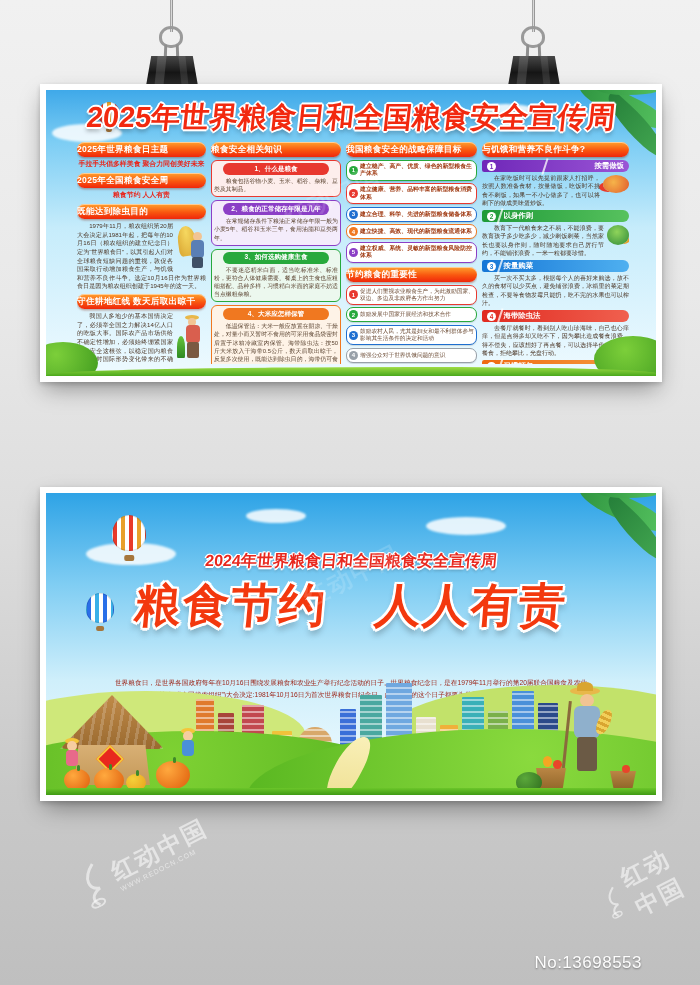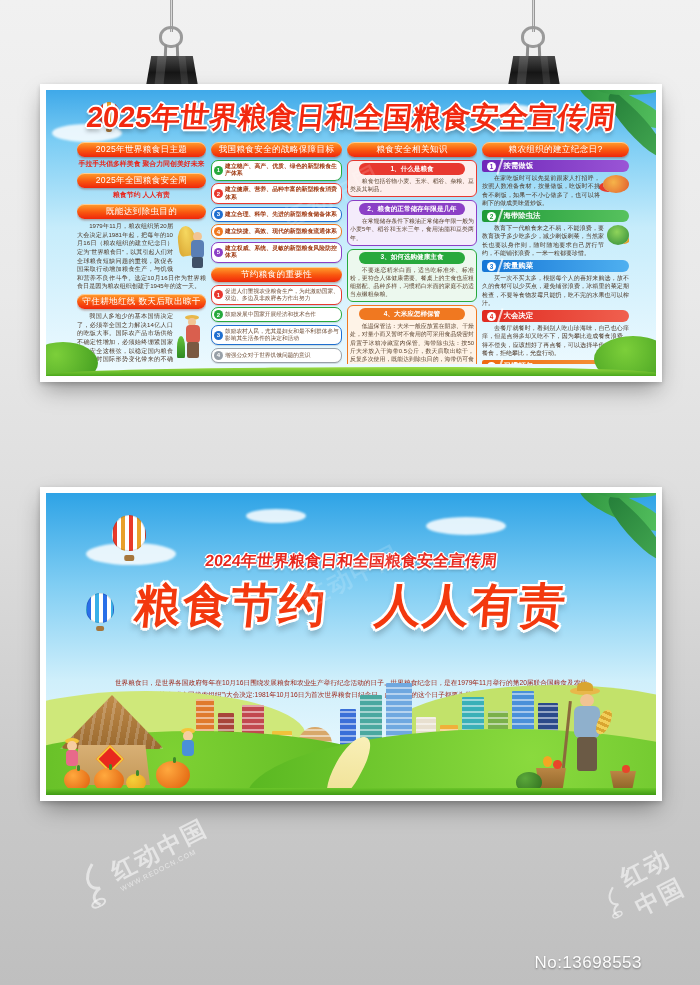--- a/index.html
+++ b/index.html
@@ -47,22 +47,22 @@
   .balloon.blue .env{background:repeating-linear-gradient(90deg,#2a6fe8 0 4px,#fff 4px 8px,#3ab0e8 8px 12px,#fff 12px 16px);}
 
   
   .p1-title{position:absolute; top:8px; left:0; right:0; text-align:center;
     font-size:29px; font-weight:900; letter-spacing:0px; color:#f2290f; transform:skewX(-6deg);
     text-shadow:-2px 0 #fff,2px 0 #fff,0 -2px #fff,0 2px #fff,-1px -1px #fff,1px 1px #fff,1px -1px #fff,-1px 1px #fff,0 4px 4px rgba(30,30,30,.35);}
   .cols{position:absolute; top:52px; left:31px; right:27px; bottom:12px; display:flex; gap:5px;}
   .col{overflow:hidden;}
   .col1{flex:0 0 129px;} .col2{flex:0 0 131px;} .col3{flex:0 0 130px;} .col4{flex:1;}
 
-  .pill{height:15px; line-height:15px; border-radius:9px; text-align:center; color:#fff;
-    font-size:8.6px; font-weight:normal; letter-spacing:.3px;
+  .pill{height:15px; line-height:15px; border-radius:9px; color:#fff;
+    font-size:8.6px; font-weight:bold; letter-spacing:.3px;
     background:linear-gradient(180deg,#ffa12e 0%,#f9560f 55%,#ef270b 100%);
     box-shadow:0 1.5px 2px rgba(120,30,0,.35), inset 0 1px 0 rgba(255,255,255,.5); margin-bottom:3px;}
   .mt{margin-top:4px;}
   .slogan{color:#e8281e; font-size:6.9px; font-weight:bold; text-align:center; margin:1px 0 4px; line-height:1.3;}
   .bodytext{font-size:6.1px; line-height:1.42; color:#4a3424; text-align:justify; margin-bottom:3px;}
   .bodytext p{text-indent:2em;}
   .illus{float:right; position:relative; margin:2px 0 1px 3px;}
   .farmer1{width:30px; height:46px;}
   .farmer1 .wheat{position:absolute; left:2px; top:2px; width:18px; height:30px; background:radial-gradient(ellipse at 50% 20%,#f6d860,#d9a531); border-radius:50% 50% 20% 20%; transform:rotate(-8deg);}
   .farmer1 .head{position:absolute; right:4px; top:8px; width:9px; height:9px; border-radius:50%; background:#f2c493;}
@@ -86,21 +86,21 @@
   .qa .q{display:block; width:86%; margin:0 auto 2px; border-radius:8px; color:#fff; font-size:6.6px; font-weight:bold;
     text-align:center; padding:1.5px 0; background:#c33;}
   .qa .a{font-size:5.9px; line-height:1.38; color:#5a4330; text-align:justify; text-indent:2em;}
   .qa1{background:#fdeeec;} .qa2{background:#f4ecfb;} .qa3{background:#ecf8ee;} .qa4{background:#fef3e7;}
 
   .tip-h{position:relative; height:12px; border-radius:3px 8px 8px 3px; display:flex; align-items:center; gap:3px;
     color:#fff; font-size:7.4px; font-weight:bold; padding:0 5px; margin-bottom:2px;}
   .tip-h .n{flex:0 0 9px; width:9px; height:9px; border-radius:50%; background:#fff; font-size:6.4px; font-weight:bold;
     display:flex; align-items:center; justify-content:center;}
   .tip-h .slash{width:1.5px; height:140%; background:rgba(255,255,255,.75); transform:rotate(18deg);}
-  .th1{background:linear-gradient(90deg,#6f27b8,#9a55d6);} .th2{background:linear-gradient(90deg,#1f9a38,#57c25e);}
+  .th1{background:linear-gradient(90deg,#6f27b8,#9a55d6);justify-content:space-between;} .th2{background:linear-gradient(90deg,#1f9a38,#57c25e);}
   .th3{background:linear-gradient(90deg,#1576d6,#4fb0f0);} .th4{background:linear-gradient(90deg,#e02a20,#f0604f);}
   .th5{background:linear-gradient(90deg,#ef6a12,#f59a3e);}
   .tip-b{font-size:6.0px; line-height:1.38; color:#4a3424; text-align:justify; text-indent:2em; margin-bottom:3px; overflow:hidden;}
   .food{float:right; margin:1px 0 1px 3px; border-radius:50%;}
   .f1{width:26px;height:18px;background:radial-gradient(circle at 40% 40%,#f6b44a,#e05a2a); box-shadow:-8px 3px 0 -4px #e8392a;}
   .f2{width:22px;height:20px;background:radial-gradient(circle at 45% 35%,#8fd45a,#2e8a3a); box-shadow:6px 4px 0 -5px #e8a02a;}
 
   .grass1{position:absolute; left:0; right:0; bottom:0; height:9px; background:linear-gradient(180deg,#9edc44,#4aa81c); border-radius:60% 40% 0 0/90% 70% 0 0;}
   .bush{position:absolute; border-radius:50%; background:radial-gradient(circle at 40% 30%,#7ccf3a,#3f9a1e);}
   .bush.bl{left:-18px; bottom:-8px; width:70px; height:42px;}
@@ -231,20 +231,41 @@
               <span class="hat"></span>
                 <span class="head"></span>
                 <span class="body"></span>
                 <span class="legs"></span>
                 <span class="sprout"></span>
             </span>
             <p>我国人多地少的基本国情决定了，必须举全国之力解决14亿人口的吃饭大事。国际农产品市场供给不确定性增加，必须始终绷紧国家粮食安全这根弦，以稳定国内粮食生产应对国际形势变化带来的不确定性。只有不断巩固提升粮食综合生产能力，确保谷物基本自给、口粮绝对安全，才能牢牢掌握国家粮食安全主动权。</p>
           </div>
         </div>
 
+        <div class="col col3">
+          <div class="pill">粮食安全相关知识</div>
+          <div class="qa qa1" style="border-color: rgb(232, 56, 47);">
+            <span class="q" style="background: rgb(232, 56, 47);">1、什么是粮食</span>
+            <div class="a">粮食包括谷物小麦、玉米、稻谷、杂粮、豆类及其制品。</div>
+          </div>
+          <div class="qa qa2" style="border-color: rgb(139, 63, 198);">
+            <span class="q" style="background: rgb(139, 63, 198);">2、粮食的正常储存年限是几年</span>
+            <div class="a">在常规储存条件下粮油正常储存年限一般为小麦5年、稻谷和玉米三年，食用油脂和豆类两年。</div>
+          </div>
+          <div class="qa qa3" style="border-color: rgb(39, 169, 60);">
+            <span class="q" style="background: rgb(39, 169, 60);">3、如何选购健康主食</span>
+            <div class="a">不要迷恋精米白面，适当吃标准米、标准粉，更符合人体健康需要。餐桌上的主食也应粗细搭配、品种多样，习惯精白米面的家庭不妨适当点缀粗杂粮。</div>
+          </div>
+          <div class="qa qa4" style="border-color: rgb(240, 120, 32);">
+            <span class="q" style="background: rgb(240, 120, 32);">4、大米应怎样保管</span>
+            <div class="a">低温保管法：大米一般应放置在阴凉、干燥处，对量小而又暂时不食用的可采用食品袋密封后置于冰箱冷藏室内保管。海带除虫法：按50斤大米放入干海带0.5公斤，数天后取出晾干，反复多次使用，既能达到除虫目的，海带仍可食用。</div>
+          </div>
+
+        </div>
+
         <div class="col col2">
           <div class="pill">我国粮食安全的战略保障目标</div>
           <div class="rowbox" style="border-color: rgb(39, 169, 60);">
             <span class="badge" style="background: rgb(39, 169, 60);">1</span>
             <span class="goal-t">建立稳产、高产、优质、绿色的新型粮食生产体系</span>
             </div>
           <div class="rowbox" style="border-color: rgb(232, 56, 47);">
             <span class="badge" style="background: rgb(232, 56, 47);">2</span>
             <span class="goal-t">建立健康、营养、品种丰富的新型粮食消费体系</span>
             </div>
@@ -274,77 +295,56 @@
             <span class="badge" style="background: rgb(31, 111, 208);">3</span>
             <span class="imp-t">鼓励农村人民，尤其是妇女和最不利群体参与影响其生活条件的决定和活动</span>
             </div>
           <div class="rowbox" style="border-color: rgb(152, 160, 168);">
             <span class="badge" style="background: rgb(152, 160, 168);">4</span>
             <span class="imp-t">增强公众对于世界饥饿问题的意识</span>
             </div>
 
         </div>
 
-        <div class="col col3">
-          <div class="pill">粮食安全相关知识</div>
-          <div class="qa qa1" style="border-color: rgb(232, 56, 47);">
-            <span class="q" style="background: rgb(232, 56, 47);">1、什么是粮食</span>
-            <div class="a">粮食包括谷物小麦、玉米、稻谷、杂粮、豆类及其制品。</div>
-          </div>
-          <div class="qa qa2" style="border-color: rgb(139, 63, 198);">
-            <span class="q" style="background: rgb(139, 63, 198);">2、粮食的正常储存年限是几年</span>
-            <div class="a">在常规储存条件下粮油正常储存年限一般为小麦5年、稻谷和玉米三年，食用油脂和豆类两年。</div>
-          </div>
-          <div class="qa qa3" style="border-color: rgb(39, 169, 60);">
-            <span class="q" style="background: rgb(39, 169, 60);">3、如何选购健康主食</span>
-            <div class="a">不要迷恋精米白面，适当吃标准米、标准粉，更符合人体健康需要。餐桌上的主食也应粗细搭配、品种多样，习惯精白米面的家庭不妨适当点缀粗杂粮。</div>
-          </div>
-          <div class="qa qa4" style="border-color: rgb(240, 120, 32);">
-            <span class="q" style="background: rgb(240, 120, 32);">4、大米应怎样保管</span>
-            <div class="a">低温保管法：大米一般应放置在阴凉、干燥处，对量小而又暂时不食用的可采用食品袋密封后置于冰箱冷藏室内保管。海带除虫法：按50斤大米放入干海带0.5公斤，数天后取出晾干，反复多次使用，既能达到除虫目的，海带仍可食用。</div>
-          </div>
-
-        </div>
-
         <div class="col col4">
-          <div class="pill">粮农组织的建立纪念日?</div>
+          <div class="pill">与饥饿和营养不良作斗争?</div>
 
           <div class="tip-h th1">
             <span class="n" style="color: rgb(111, 39, 184);">1</span>
             <span class="slash"></span>
             <span>按需做饭</span>
           </div>
           <div class="tip-b">
             <span class="food f1"></span>
             <span>在家吃饭时可以先提前跟家人打招呼，按照人数准备食材，按量做饭，吃饭时不挑食不剩饭，如果一不小心做多了，也可以将剩下的做成美味蛋炒饭。</span>
           </div>
 
           <div class="tip-h th2">
             <span class="n" style="color: rgb(31, 154, 56);">2</span>
             <span class="slash"></span>
-            <span>海带除虫法</span>
+            <span>以身作则</span>
           </div>
           <div class="tip-b">
             <span class="food f2"></span>
             <span>教育下一代粮食来之不易，不能浪费，要教育孩子多少吃多少，减少剩饭剩菜，当然家长也要以身作则，随时随地要求自己厉行节约，不能铺张浪费，一米一粒都要珍惜。</span>
           </div>
 
           <div class="tip-h th3">
             <span class="n" style="color: rgb(21, 118, 214);">3</span>
             <span class="slash"></span>
             <span>按量购菜</span>
           </div>
           <div class="tip-b">
             <span>买一次不买太多，根据每个人的喜好来购选，放不久的食材可以少买点，避免铺张浪费，冰箱里的菜定期检查，不要等食物发霉只能扔，吃不完的水果也可以榨汁。</span>
           </div>
 
           <div class="tip-h th4">
             <span class="n" style="color: rgb(224, 42, 32);">4</span>
             <span class="slash"></span>
-            <span>大会决定</span>
+            <span>海带除虫法</span>
           </div>
           <div class="tip-b">
             <span>去餐厅就餐时，看到别人吃山珍海味，自己也心痒痒，但是点得多却又吃不下，因为攀比造成餐食浪费，得不偿失，应该想好了再点餐，可以选择半份或者小份餐食，拒绝攀比，光盘行动。</span>
           </div>
 
           <div class="tip-h th5">
             <span class="n" style="color: rgb(239, 106, 18);">5</span>
             <span class="slash"></span>
             <span>习惯打包</span>
           </div>

